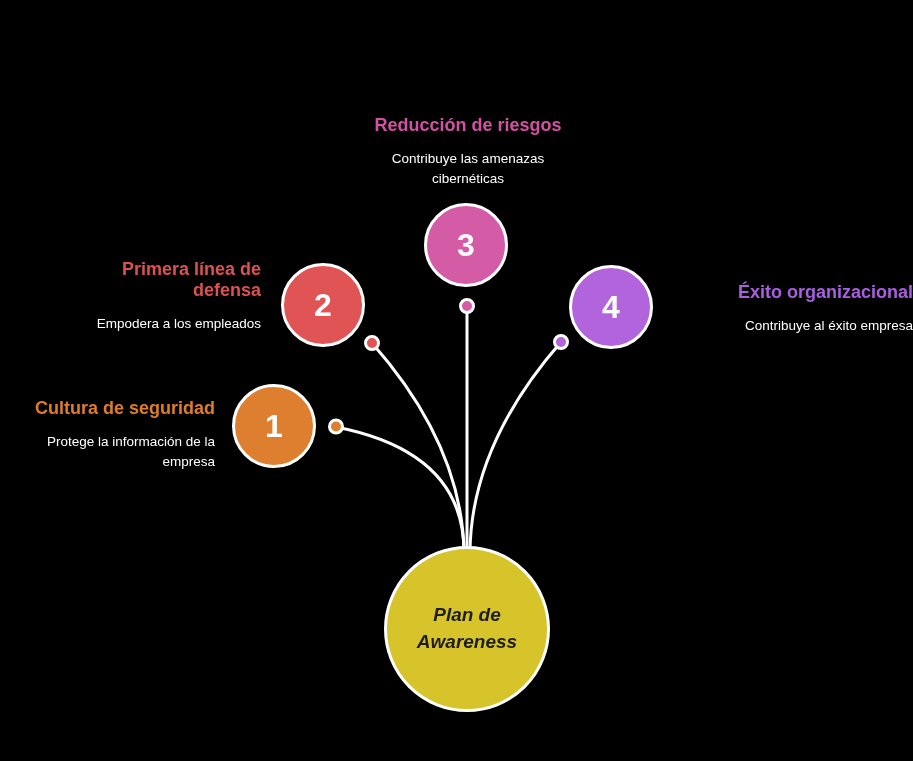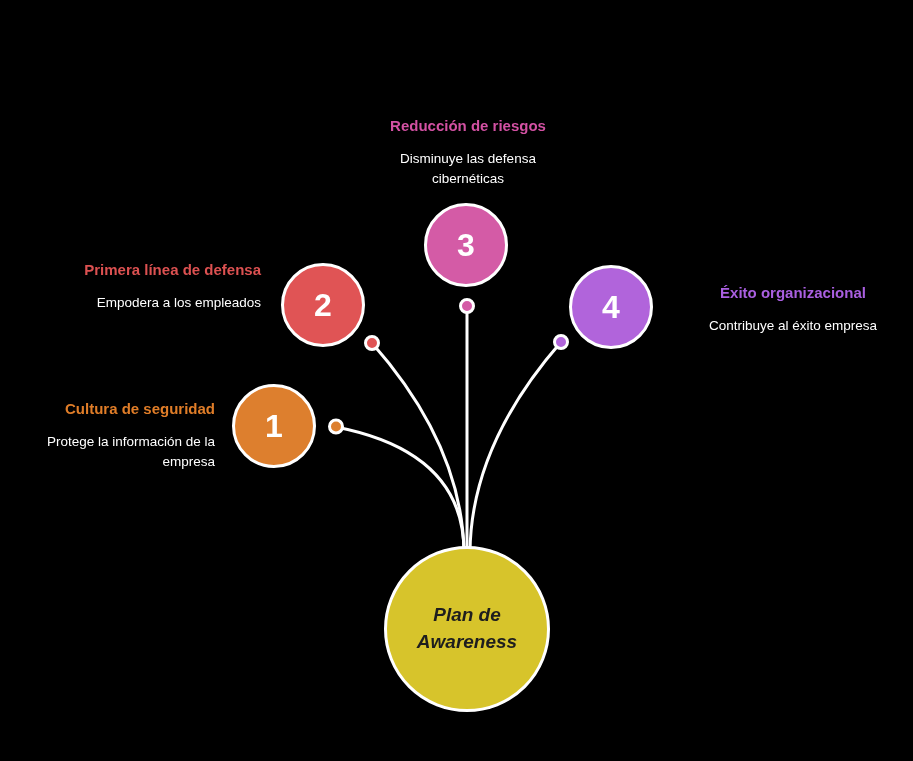--- a/index.html
+++ b/index.html
@@ -54,33 +54,33 @@
     justify-content: center;
     text-align: center;
     font-size: 19px;
     font-weight: bold;
     line-height: 1.4;
     font-style: italic;
   }
   .center-circle .center-label { width: 120px; }
   .node-text { position: absolute; }
   .node-heading {
-    font-size: 15px;
+    font-size: 18px;
     font-weight: bold;
     line-height: 21px;
   }
   .node-desc {
     margin-top: 13px;
     color: #fff;
     font-size: 13.5px;
     line-height: 20px;
   }
   .align-right { text-align: right; }
   .align-center { text-align: center; }
-  .align-left { text-align: center; }
+  .align-left { text-align: right; }
   .nt-1 { left: 15px;  top: 398px; width: 200px; }
   .nt-2 { left: 61px;  top: 259px; width: 200px; }
   .nt-3 { left: 318px; top: 115px; width: 300px; }
   .nt-3 .node-desc { max-width: 200px; margin-left: auto; margin-right: auto; }
   .nt-4 { left: 673px; top: 282px; width: 240px; }
   .nc-1 { left: 232px; top: 384px; }
   .nc-2 { left: 281px; top: 263px; }
   .nc-3 { left: 424px; top: 203px; }
   .nc-4 { left: 569px; top: 265px; }
 </style>
@@ -123,21 +123,21 @@
     <div class="node-desc">Protege la información de la empresa</div>
   </div>
 
   <div class="node-text nt-2 align-right">
     <div class="node-heading" style="color: rgb(220, 81, 81);">Primera línea de defensa</div>
     <div class="node-desc">Empodera a los empleados</div>
   </div>
 
   <div class="node-text nt-3 align-center">
     <div class="node-heading" style="color: rgb(211, 81, 163);">Reducción de riesgos</div>
-    <div class="node-desc">Disminuye las defensa cibernéticas</div>
+    <div class="node-desc">Contribuye las amenazas cibernéticas</div>
   </div>
 
   <div class="node-text nt-4 align-left">
     <div class="node-heading" style="color: rgb(169, 95, 224);">Éxito organizacional</div>
     <div class="node-desc">Contribuye al éxito empresa</div>
   </div>
 
 </div>
 
 </body></html>

